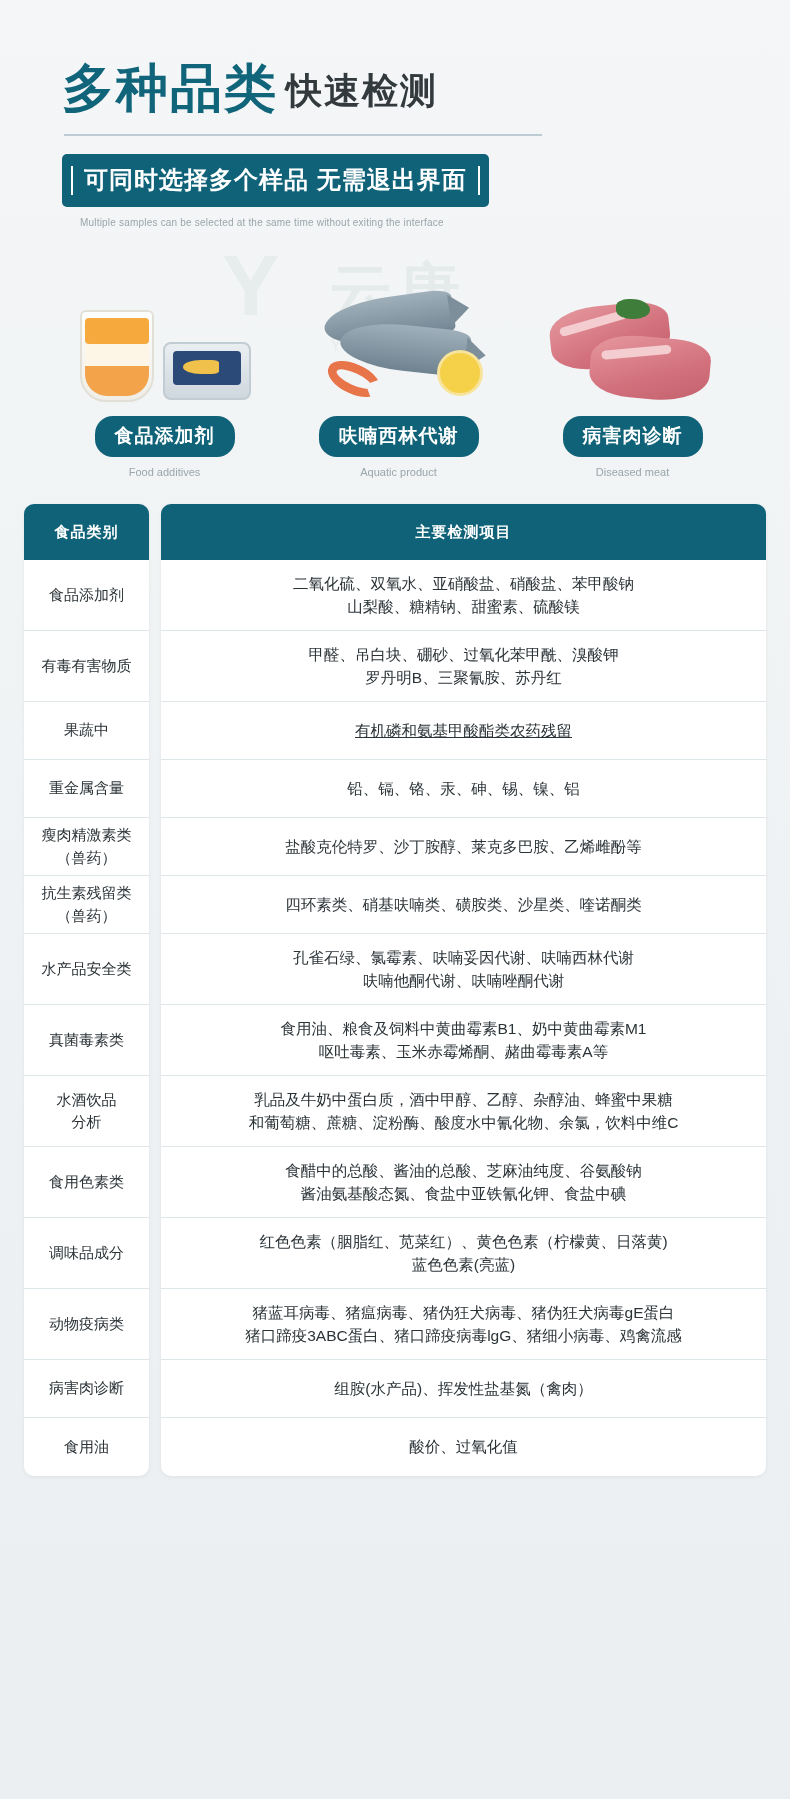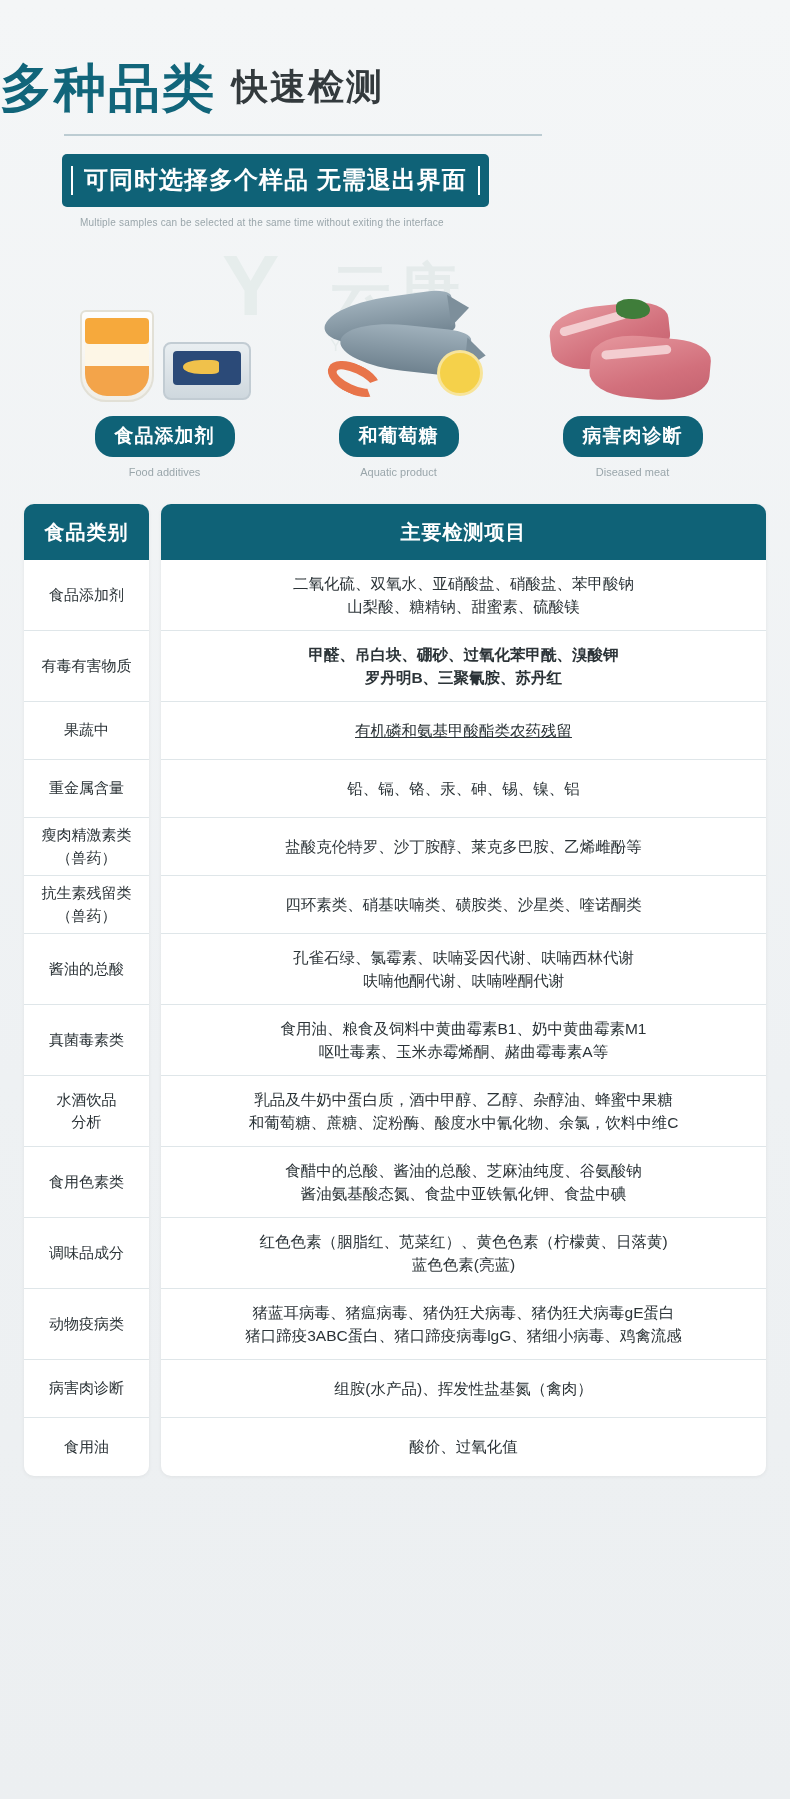--- a/index.html
+++ b/index.html
@@ -45,22 +45,23 @@
   }
   .wm1 { top: 250px; left: 330px; }
   .wm1-x { top: 236px; left: 222px; }
   .wm2 { top: 845px; left: 470px; }
   .wm2-x { top: 832px; left: 362px; }
 
   
   .header { position: relative; padding-top: 62px; }
   .title-row {
     display: flex;
-    align-items: center;
-    gap: 16px;
+    align-items: flex-end;
+    padding-left: 62px;
+    gap: 8px;
   }
   .title-main {
     font-size: 52px;
     font-weight: bold;
     color: #11657a;
     letter-spacing: 2px;
     line-height: 1;
   }
   .title-sub {
     font-size: 36px;
@@ -222,21 +223,21 @@
   .col-right {
     flex: 1;
     background: #ffffff;
     border-radius: 10px;
     box-shadow: 0 1px 4px rgba(0,0,0,.06);
     overflow: hidden;
   }
   .head-cell {
     background: #0f6277;
     color: #ffffff;
-    font-size: 20px;
+    font-size: 15px;
     font-weight: bold;
     letter-spacing: 1px;
     height: 56px;
     display: flex;
     align-items: center;
     justify-content: center;
   }
   .cell {
     display: flex;
     align-items: center;
@@ -302,21 +303,21 @@
 
     <div class="card">
       <div class="card-img">
         <div class="food">
           <div class="fish-body fish-a"></div>
           <div class="fish-body fish-b"></div>
           <div class="shrimp"></div>
           <div class="lemon"></div>
         </div>
       </div>
-      <div class="pill">和葡萄糖</div>
+      <div class="pill">呋喃西林代谢</div>
       <div class="card-en">Aquatic product</div>
     </div>
 
     <div class="card">
       <div class="card-img">
         <div class="food">
           <div class="meat meat-a">
               <div class="fat"></div>
             </div>
           <div class="meat meat-b">
@@ -349,21 +350,21 @@
           </div>
           <div class="cell" style="height: 58px;">
             <span class="two-line">瘦肉精激素类
 （兽药）</span>
           </div>
           <div class="cell" style="height: 58px;">
             <span class="two-line">抗生素残留类
 （兽药）</span>
           </div>
           <div class="cell" style="height: 71px;">
-            <span class="two-line">酱油的总酸</span>
+            <span class="two-line">水产品安全类</span>
           </div>
           <div class="cell" style="height: 71px;">
             <span class="two-line">真菌毒素类</span>
           </div>
           <div class="cell" style="height: 71px;">
             <span class="two-line">水酒饮品
 分析</span>
           </div>
           <div class="cell" style="height: 71px;">
             <span class="two-line">食用色素类</span>
@@ -382,21 +383,21 @@
           </div>
         </div>
     </div>
     <div class="col-right">
       <div class="head-cell">主要检测项目</div>
       <div id="right-body">
           <div class="cell" style="height: 71px;">
             <span class="two-line">二氧化硫、双氧水、亚硝酸盐、硝酸盐、苯甲酸钠
 山梨酸、糖精钠、甜蜜素、硫酸镁</span>
           </div>
-          <div class="cell" style="height: 71px; font-weight: bold;">
+          <div class="cell" style="height: 71px;">
             <span class="two-line">甲醛、吊白块、硼砂、过氧化苯甲酰、溴酸钾
 罗丹明B、三聚氰胺、苏丹红</span>
           </div>
           <div class="cell" style="height: 58px; text-decoration: underline;">
             <span class="two-line">有机磷和氨基甲酸酯类农药残留</span>
           </div>
           <div class="cell" style="height: 58px;">
             <span class="two-line">铅、镉、铬、汞、砷、锡、镍、铝</span>
           </div>
           <div class="cell" style="height: 58px;">

